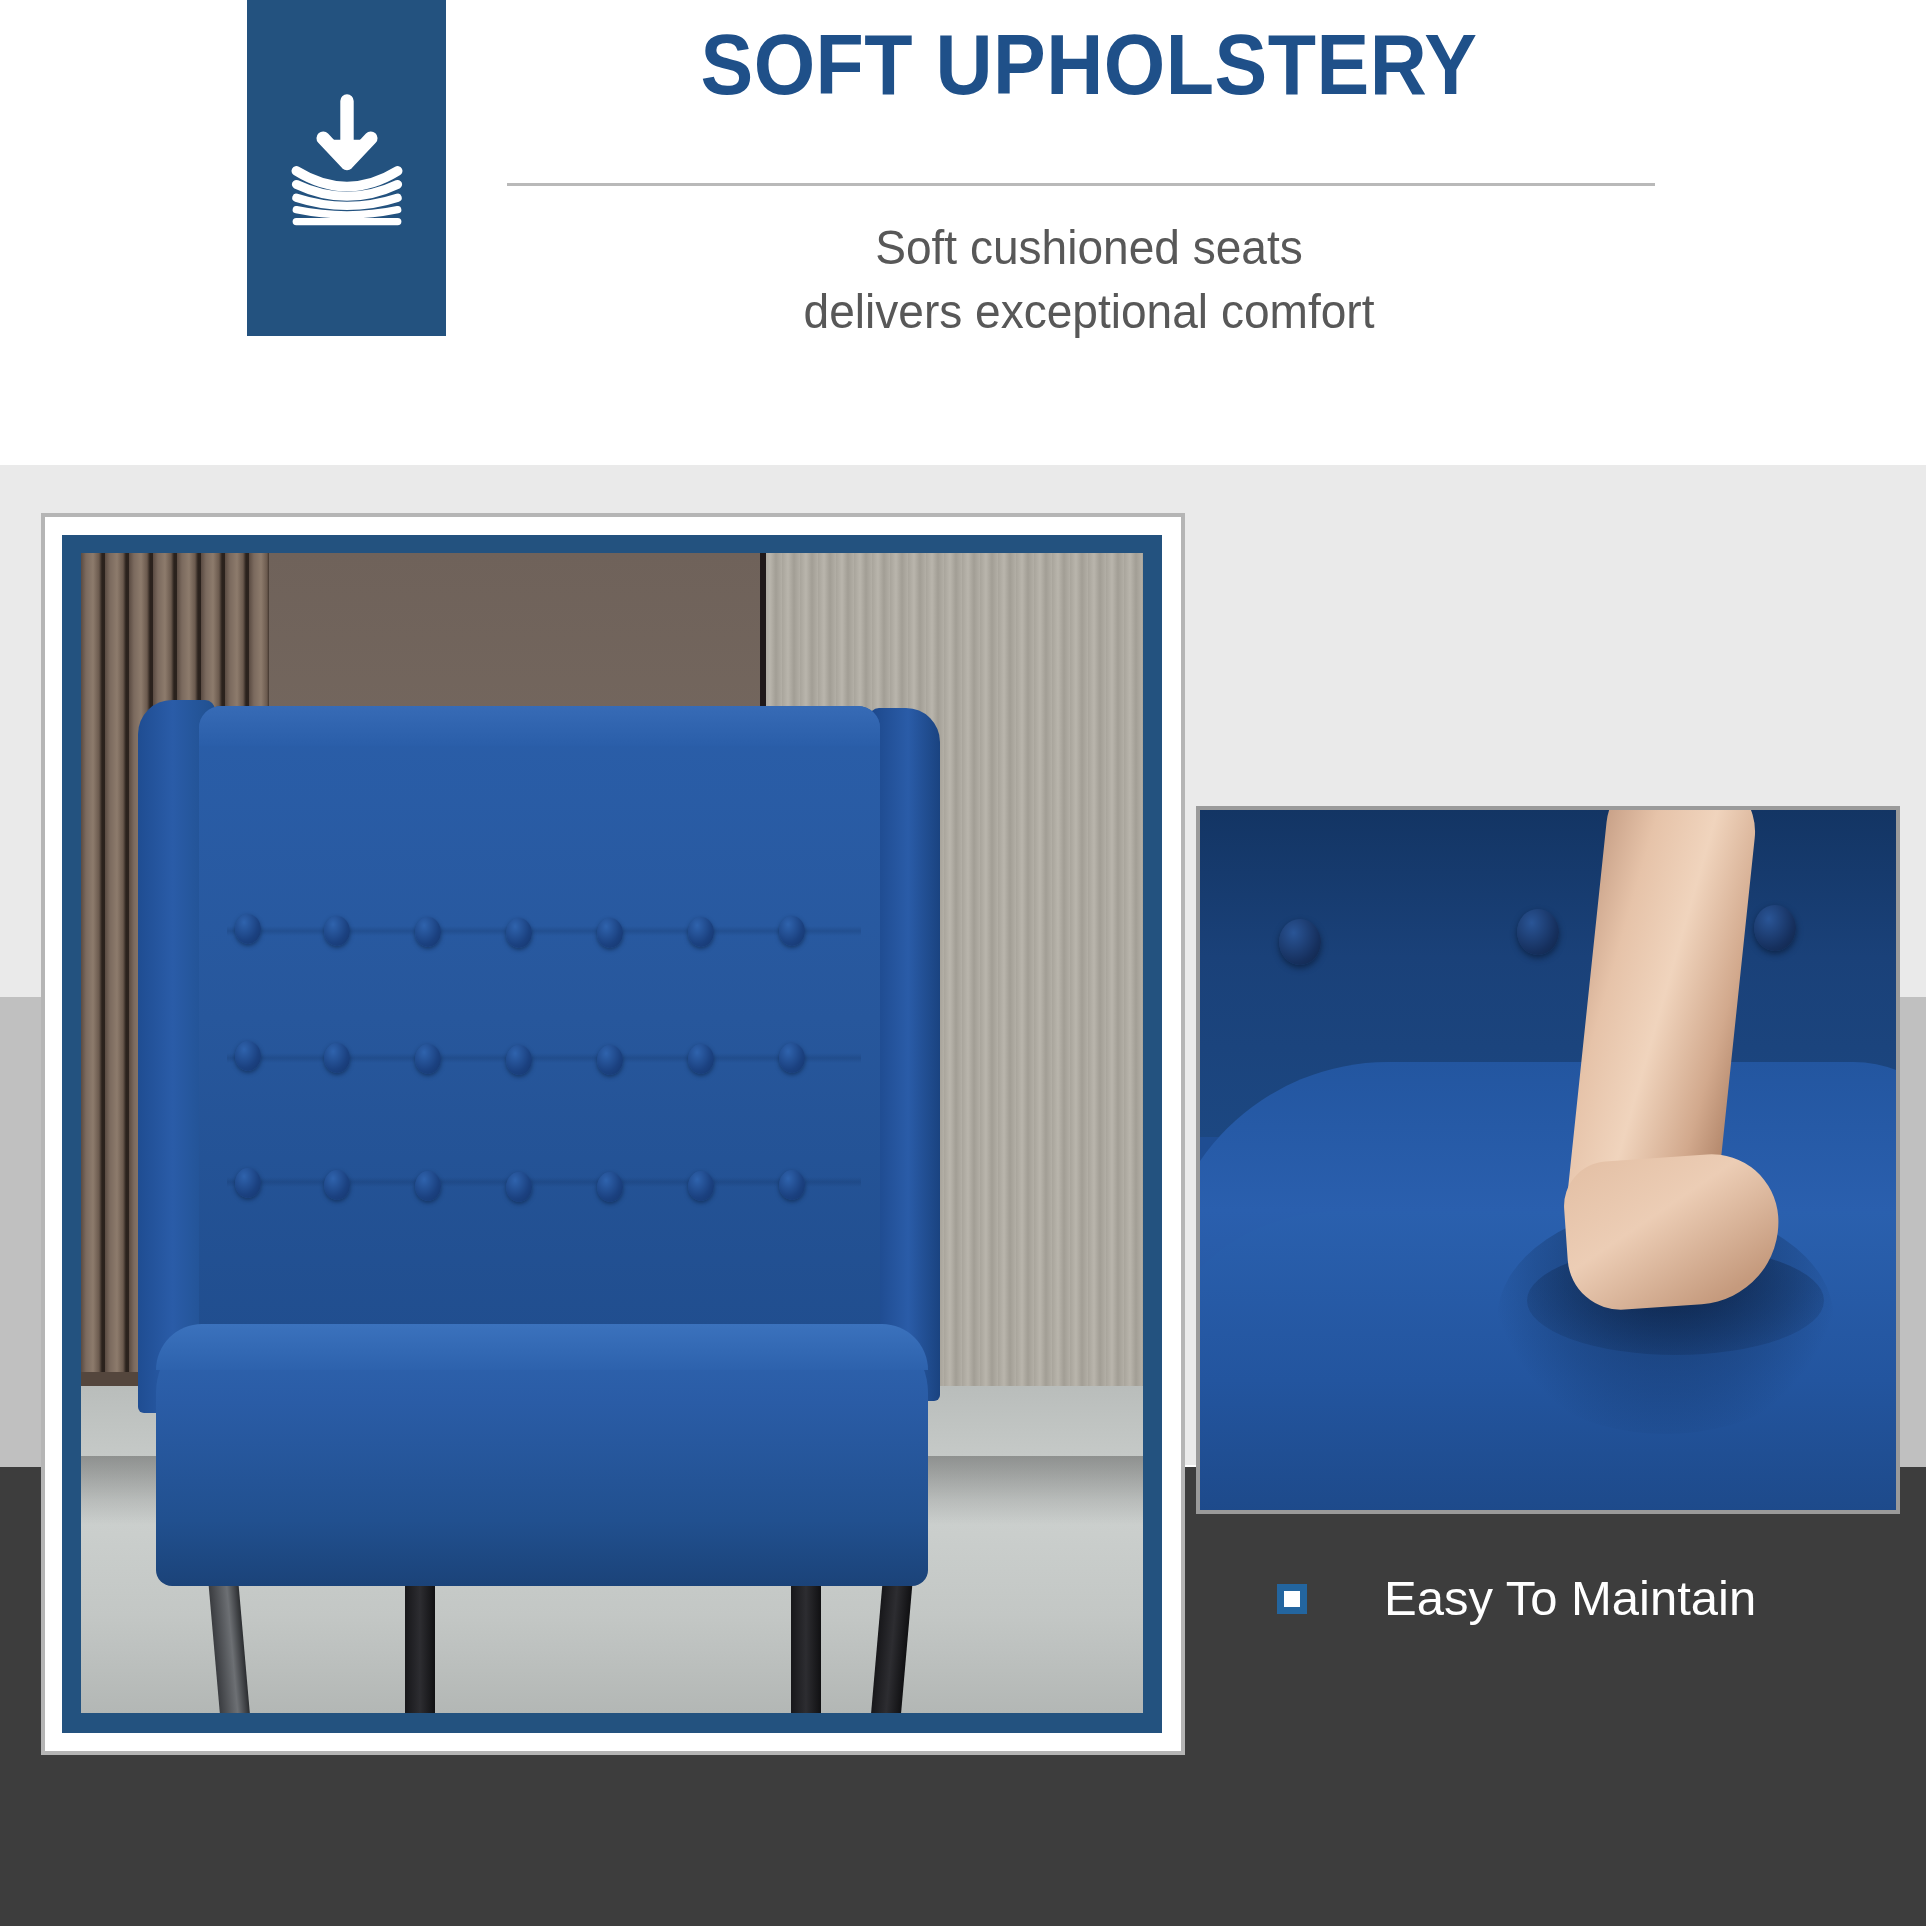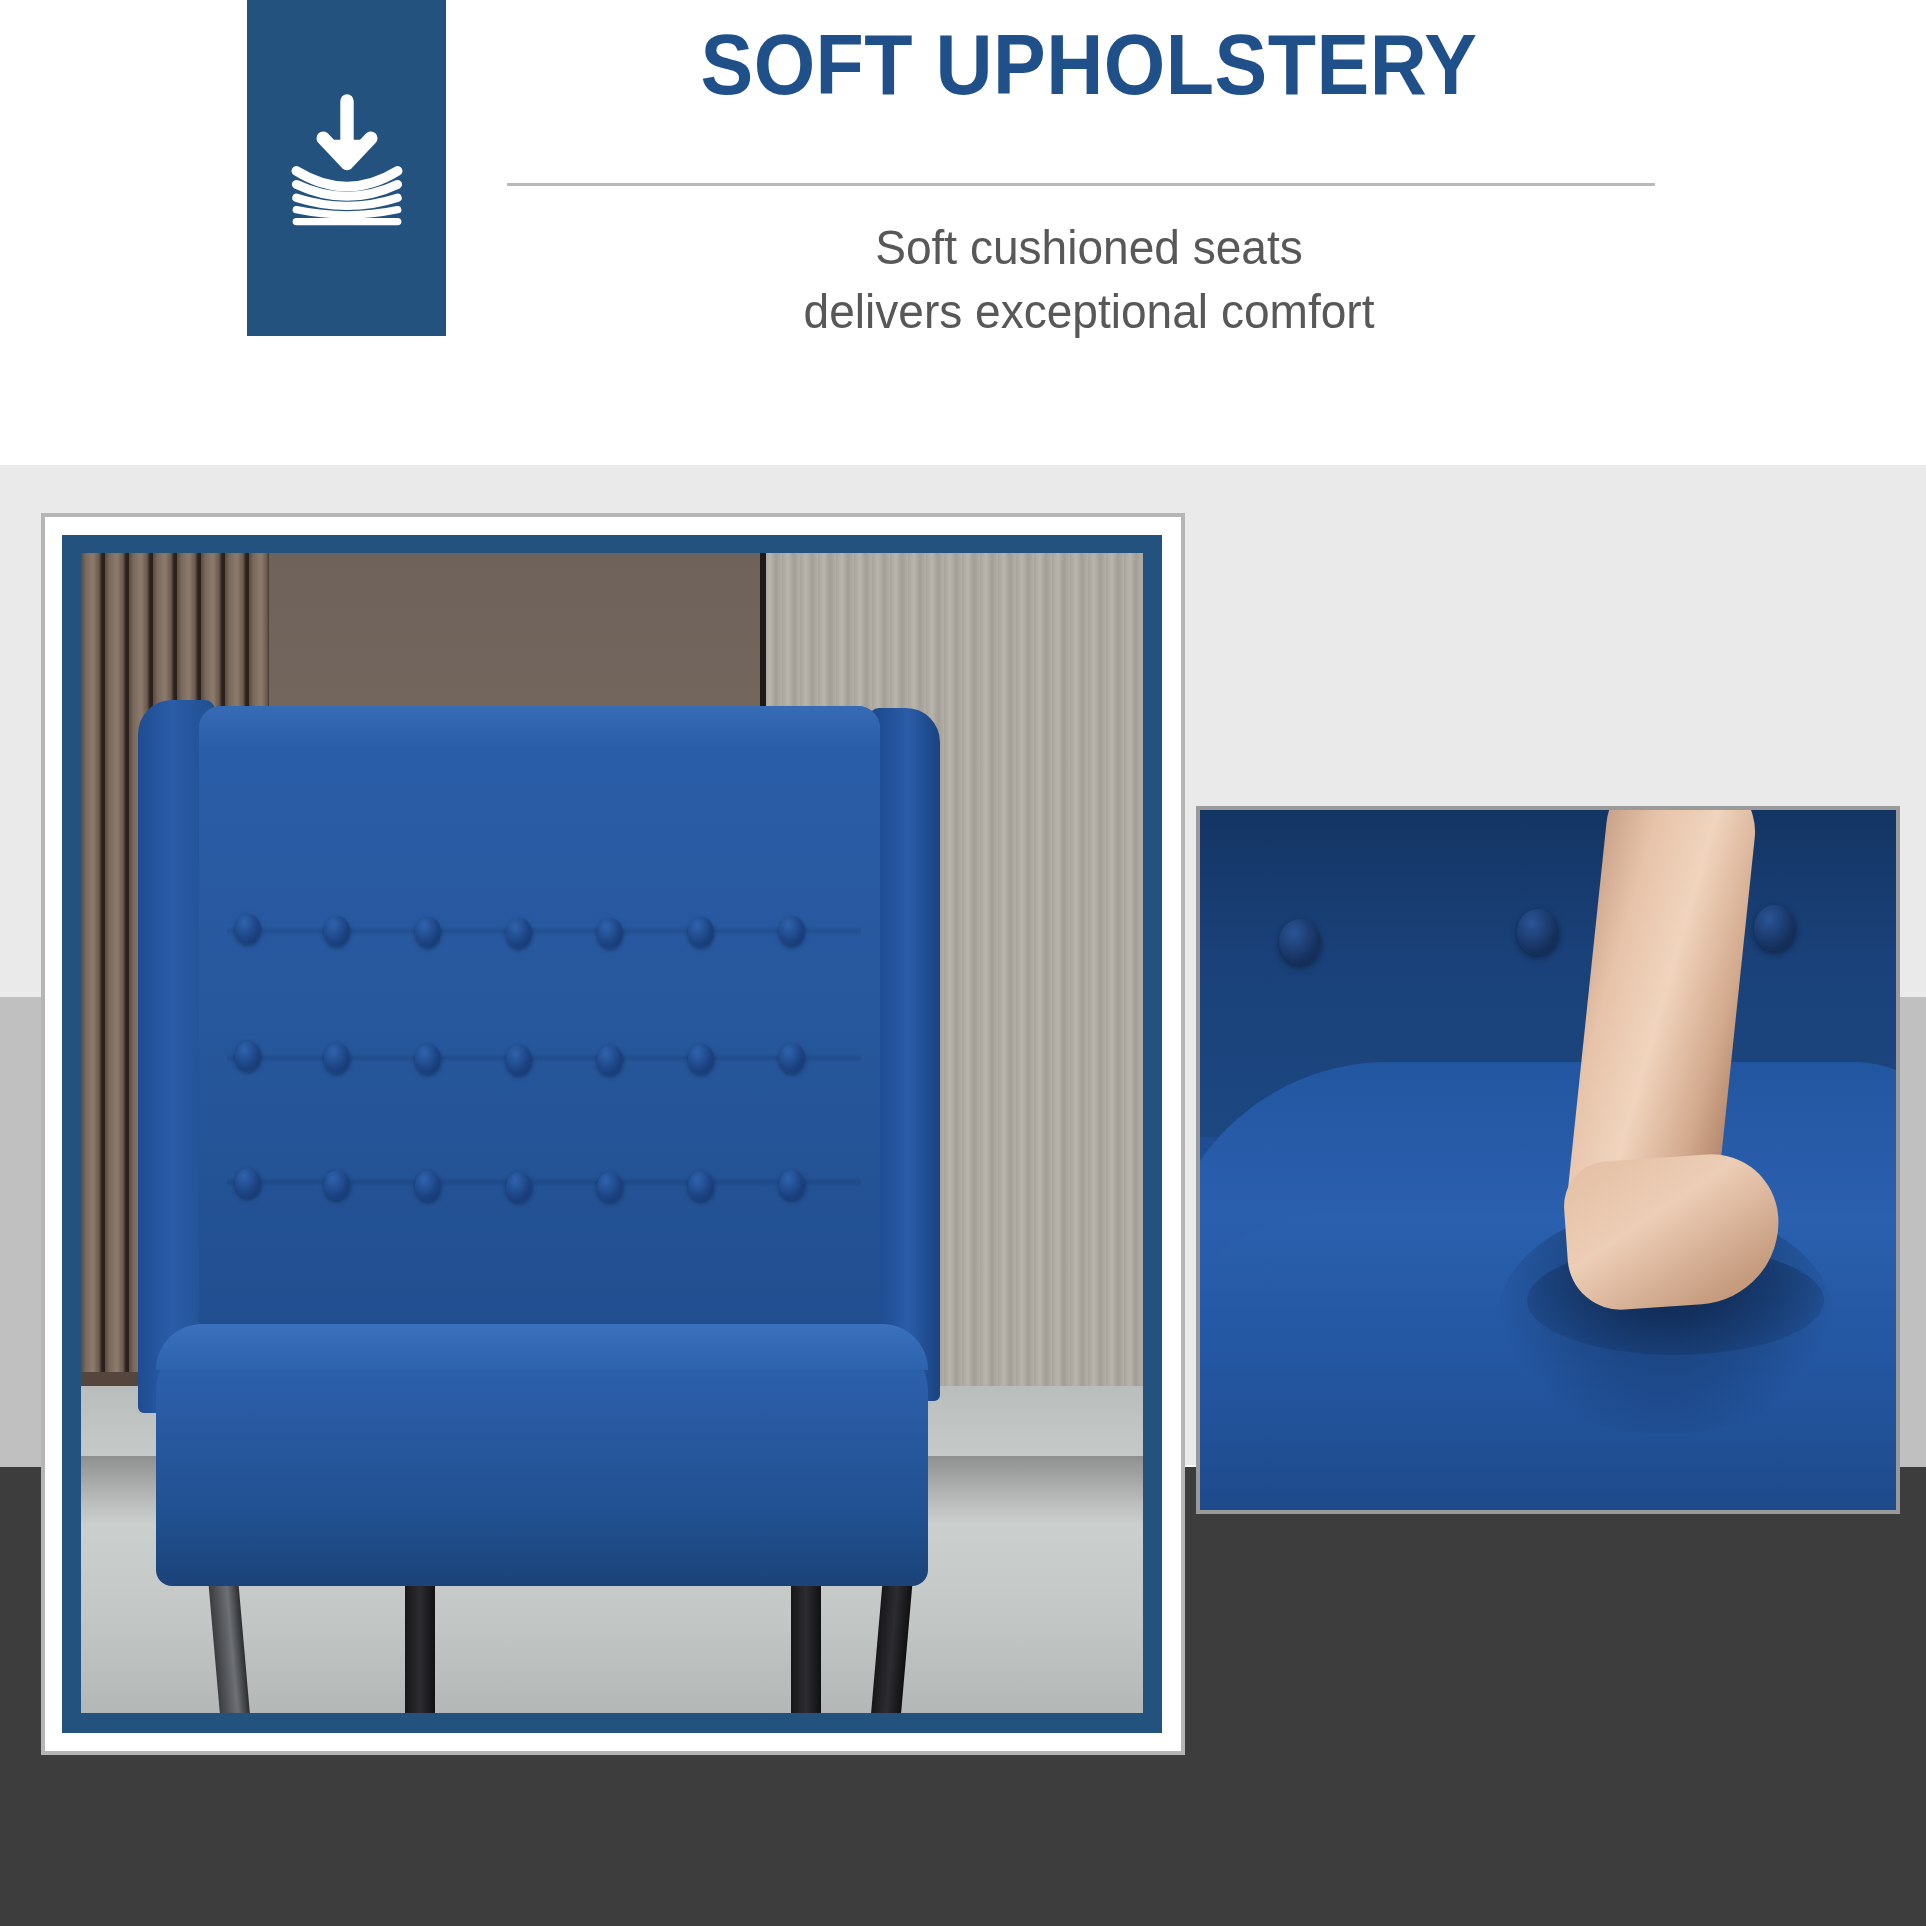--- a/index.html
+++ b/index.html
@@ -472,16 +472,22 @@
     <div class="d-btn" style="left:554px; top:95px"></div>
     <div class="d-seat"></div>
     <div class="d-seat2"></div>
     <div class="d-dimple"></div>
     <div class="d-ankle-shadow"></div>
     <div class="d-leg"></div>
     <div class="d-foot"></div>
   </div>
 
   <div class="bullets">
+    <div class="bullet-row">
+      <span class="bullet-marker">
+          <i></i>
+        </span>
+      <span class="bullet-text">Easy To Maintain</span>
+    </div>
   </div>
 
 </div>
 
 
 </body></html>

